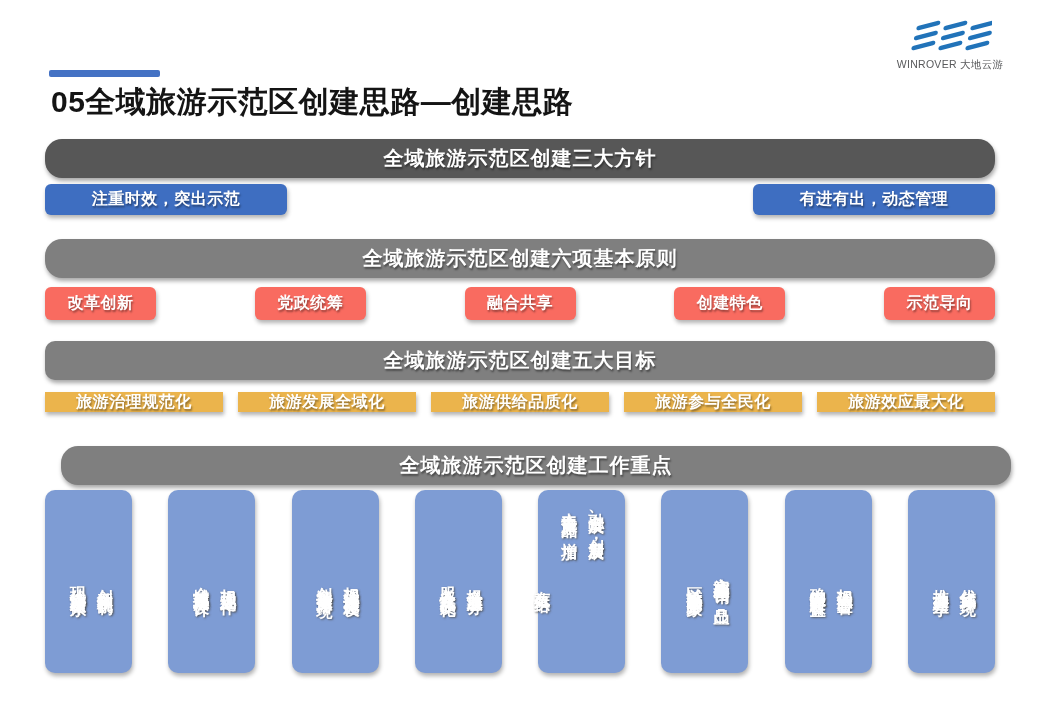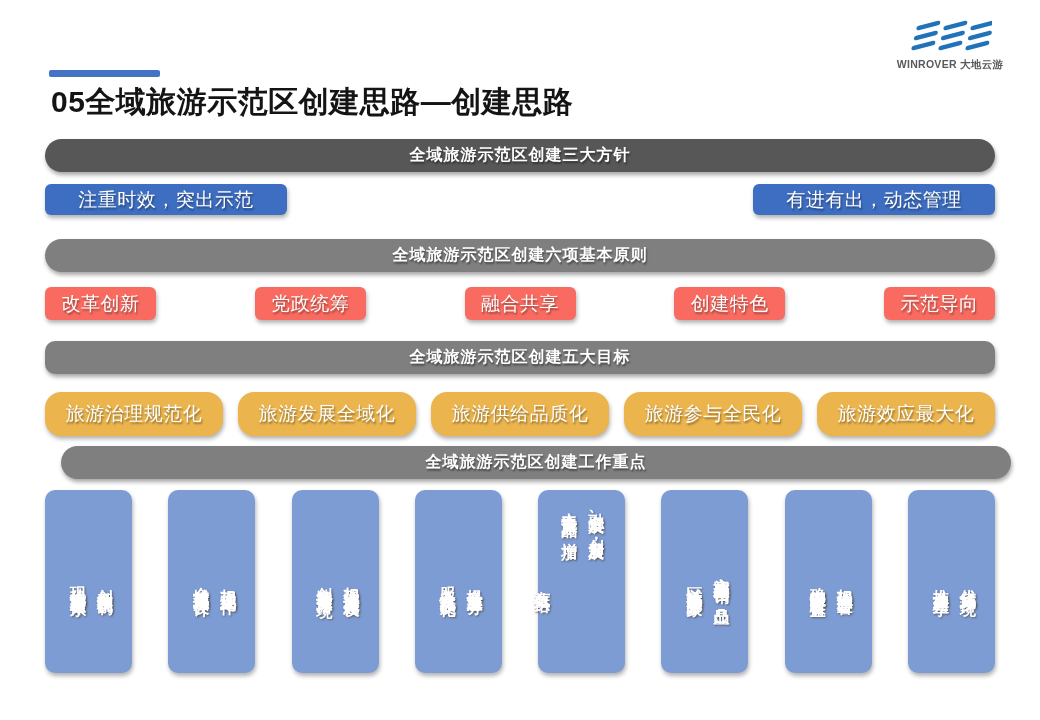--- a/index.html
+++ b/index.html
@@ -2,53 +2,53 @@
 <html style="--accent-blue: #4472C4; --banner-dark: #575757; --banner-gray: #7F7F7F; --pill-blue: #3E6EC1; --pill-red: #F96B60; --pill-yellow: #EBB44C; --box-blue: #7E9CD4; --logo-blue: #2173B9;"><head>
 <meta charset="utf-8">
 <style>
   html,body { margin:0; padding:0; background:#ffffff; }
   .slide {
     position:relative; width:1040px; height:720px; background:#fff;
     font-family:"Liberation Sans", sans-serif; overflow:hidden;
   }
 
   
-  .logo { position:absolute; left:893px; top:18px; width:114px; text-align:center;font-weight:bold; }
+  .logo { position:absolute; left:893px; top:18px; width:114px; text-align:center; }
   .logo svg { display:block; margin:0 auto; }
   .logo-text { margin-top:2px; font-size:10.5px; color:#58595b; letter-spacing:0.3px; white-space:nowrap; }
 
   
   .accent-line { position:absolute; left:49px; top:70px; width:111px; height:7px;
     background:var(--accent-blue); border-radius:2px; }
   .title { position:absolute; left:51px; top:82px; margin:0; font-size:30px; font-weight:bold;
     color:#141414; letter-spacing:0.5px; white-space:nowrap; }
 
   
-  .banner { position:absolute; left:45px; width:950px; height:33px; border-radius:17px;
+  .banner { position:absolute; left:45px; width:950px; height:39px; border-radius:17px;
     display:flex; align-items:center; justify-content:center;
-    color:#fff; font-weight:bold; font-size:16px; letter-spacing:1px;
+    color:#fff; font-weight:bold; font-size:20px; letter-spacing:1px;
     text-shadow:1px 2px 2px rgba(0,0,0,0.45);
     box-shadow:1px 3px 4px rgba(0,0,0,0.35); }
   .banner.dark { background:var(--banner-dark); top:139px; }
   .banner.g2 { background:var(--banner-gray); top:239px; }
   .banner.g3 { background:var(--banner-gray); top:341px;border-radius:10px; }
   .banner.g4 { background:var(--banner-gray); top:446px;margin-left:16px; }
 
   
   .row { position:absolute; left:45px; width:950px; display:flex; justify-content:space-between; }
   .row-blue   { top:184px; }
   .row-red    { top:287px; }
   .row-yellow { top:392px; }
   .pill { display:flex; align-items:center; justify-content:center;
-    color:#fff; font-weight:normal; font-size:19px; letter-spacing:0.5px;
+    color:#fff; font-weight:bold; font-size:16px; letter-spacing:0.5px;
     text-shadow:1px 2px 2px rgba(0,0,0,0.4);
     box-shadow:1px 3px 4px rgba(0,0,0,0.3); box-sizing:border-box; }
   .pill.blue   { width:242px; height:31px; border-radius:6px; background:var(--pill-blue); }
   .pill.red    { width:111px; height:33px; border-radius:6px; background:var(--pill-red); }
-  .pill.yellow { width:178px; height:44px; border-radius:16px; background:var(--pill-yellow); }
+  .pill.yellow { width:178px; height:20px; border-radius:0; background:var(--pill-yellow); }
 
   
   .row-boxes { top:490px; }
   .vbox { width:87px; height:183px; border-radius:10px; background:var(--box-blue);
     box-sizing:border-box; padding:10px 12px; overflow:visible;
     writing-mode:vertical-rl; text-align:center;
     color:#fff; font-weight:bold; font-size:16px; letter-spacing:2px; line-height:1.5;
     text-shadow:1px 1px 2px rgba(80,80,80,0.75);
     box-shadow:1px 3px 4px rgba(0,0,0,0.3); }
   .vcol { margin:0 3px; }

